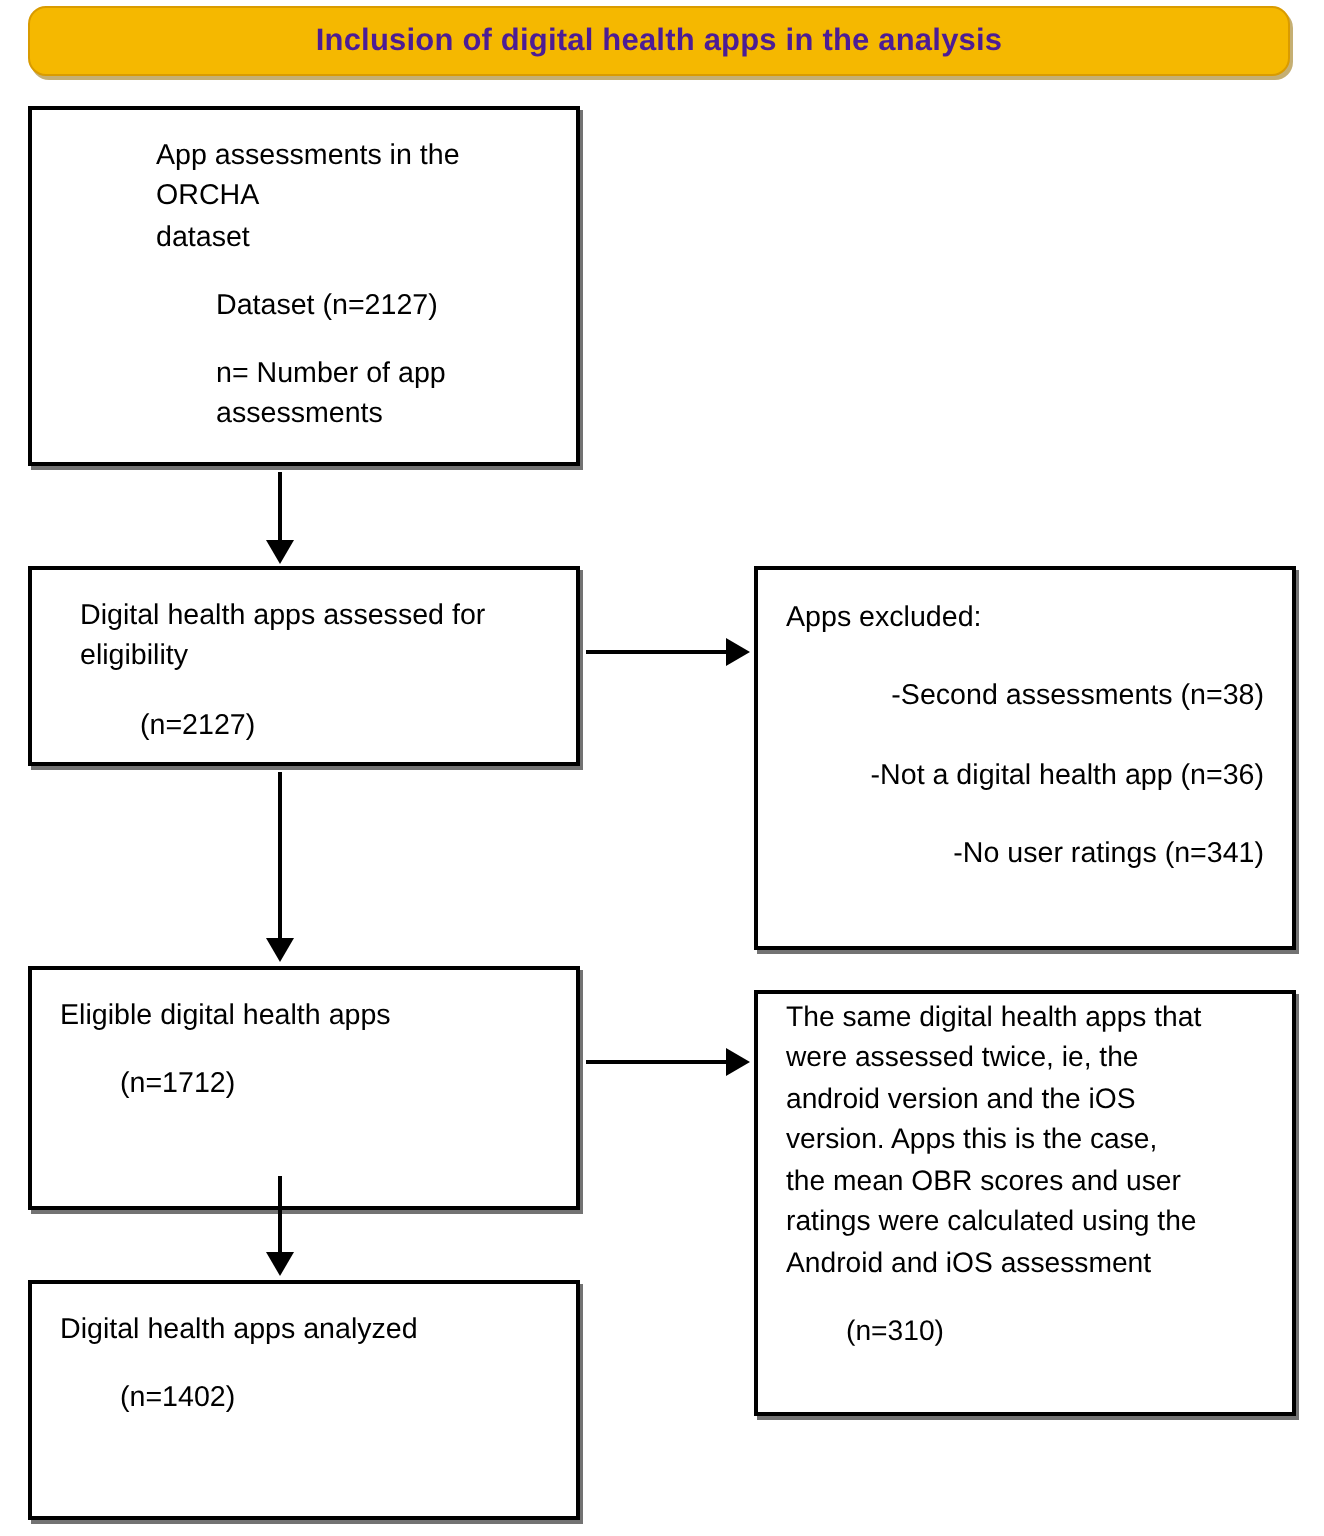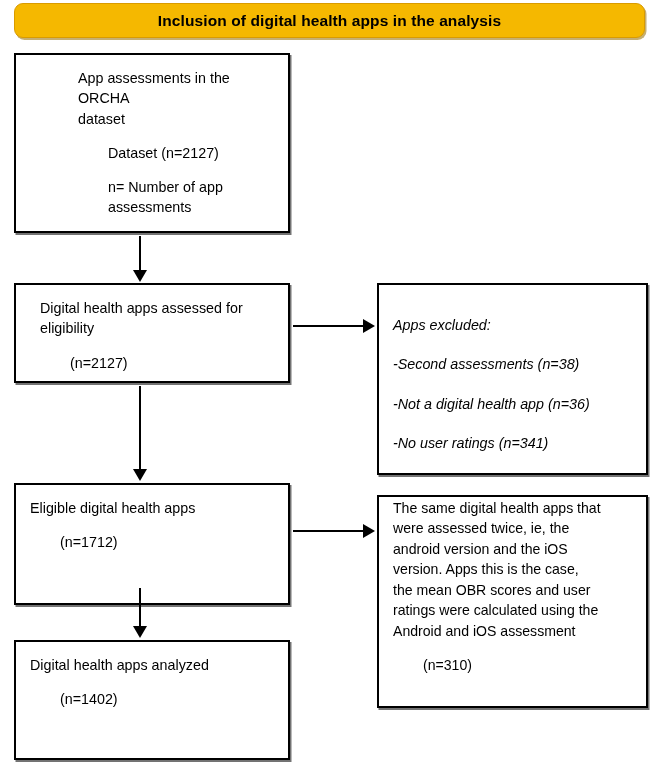--- a/index.html
+++ b/index.html
@@ -37,21 +37,21 @@
     border-radius: 9px;
     display: flex;
     align-items: center;
     justify-content: center;
     box-shadow: 1.5px 2px 0 rgba(150,110,0,0.55);
   }
   .banner-text {
     font-size: 15.5px;
     font-weight: bold;
     letter-spacing: 0.1px;
-    color: #000000;
+    color: #4c1d95;
     text-align: center;
     white-space: nowrap;
   }
 
   
   .box {
     position: absolute;
     box-sizing: border-box;
     background: #ffffff;
     border: 2px solid #000000;
@@ -74,22 +74,22 @@
 
   
   #box-dataset      { left: 14px;  top: 53px;  width: 276px; height: 180px; padding-left: 48px; }
   #box-eligibility  { left: 14px;  top: 283px; width: 276px; height: 100px; padding-left: 10px; }
   #box-eligible     { left: 14px;  top: 483px; width: 276px; height: 122px; }
   #box-analyzed     { left: 14px;  top: 640px; width: 276px; height: 120px; }
   #box-excluded     { left: 377px; top: 283px; width: 271px; height: 192px; }
   #box-duplicates   { left: 377px; top: 495px; width: 271px; height: 213px; }
 
   #box-duplicates .box-inner { padding-top: 1px; font-size: 14.1px; line-height: 1.45; }
-  #box-excluded .box-inner   { padding-top: 30px; font-style: italic; }
-  #box-excluded .line.gap    { margin-top: 19px; }
+  #box-excluded .box-inner   { padding-top: 14px; }
+  #box-excluded .line.gap    { margin-top: 19px; text-align: right; }
 
   
   .arrow-v, .arrow-h {
     position: absolute;
   }
   .arrow-v .stem {
     position: absolute;
     left: 0;
     top: 0;
     width: 1.6px;

